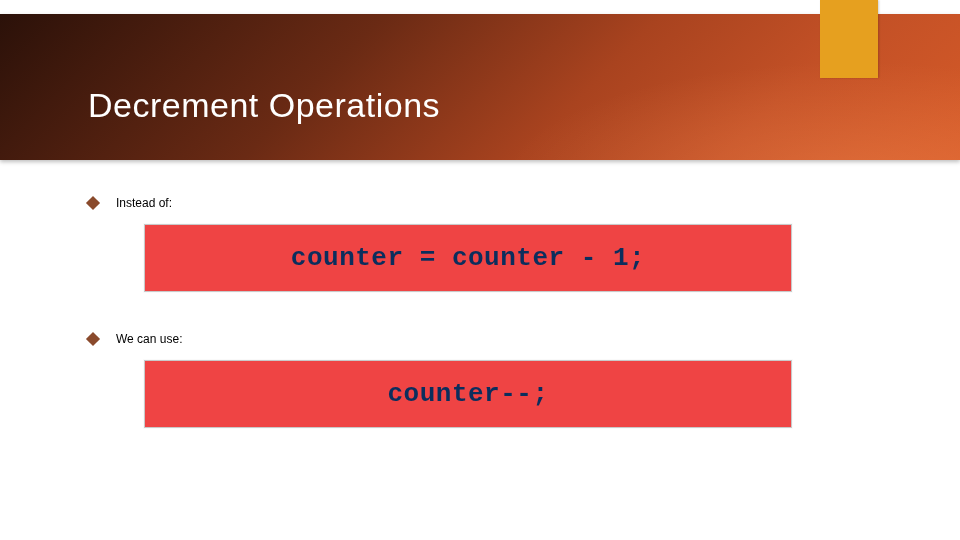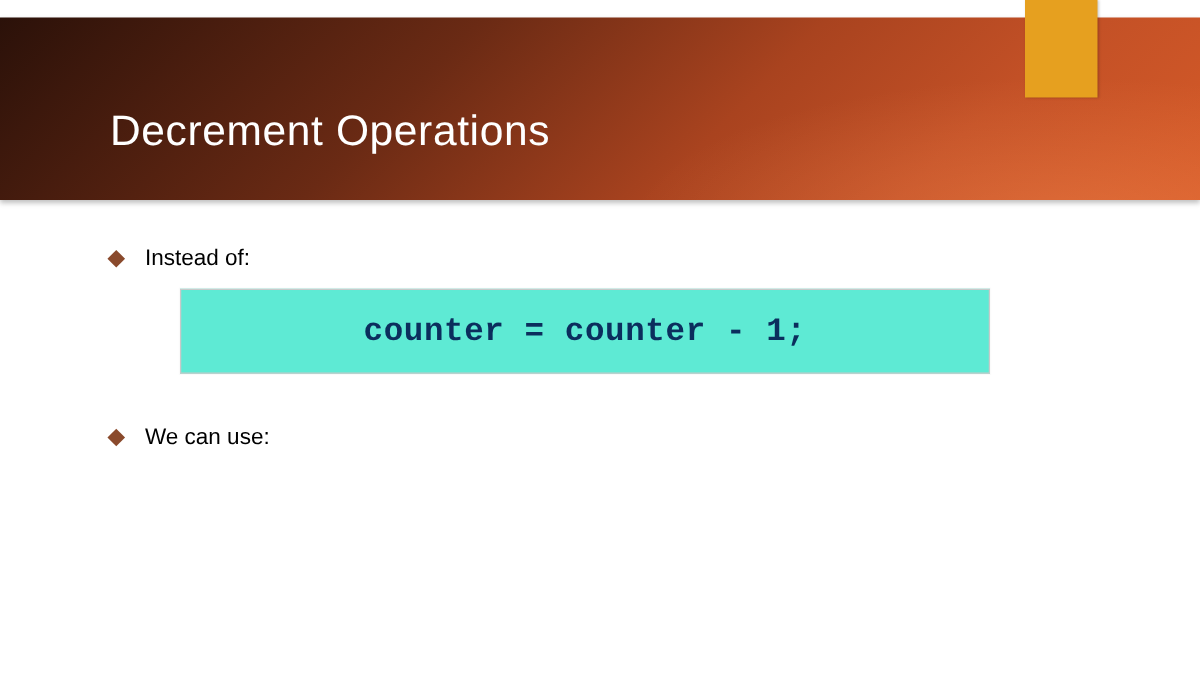--- a/index.html
+++ b/index.html
@@ -54,39 +54,39 @@
   }
   .content {
     position: absolute;
     top: 196px;
     left: 88px;
     right: 88px;
   }
   .bullet-row {
     display: flex;
     align-items: center;
-    font-size: 18px;
+    font-size: 12px;
     color: #000000;
     margin-bottom: 14px;
   }
   .bullet-row.second { margin-top: 40px; align-items: center; }
   .diamond {
     display: inline-block;
     width: 10px;
     height: 10px;
     background: #8a4a2c;
     transform: rotate(45deg);
     margin-right: 18px;
     flex: 0 0 auto;
   }
   .code-box {
     margin-left: 56px;
     margin-right: 80px;
     border: 1px solid #c9c9c9;
-    background: #5eead4;
+    background: #ef4444;
     padding: 18px 22px;
     text-align: center;
     box-shadow: 0 0 0 1px rgba(0,0,0,0.02);
   }
   .code-text {
     font-family: "Courier New", Courier, monospace;
     font-weight: bold;
     color: #0b2e5d;
     font-size: 26px;
     letter-spacing: 0.5px;
@@ -110,15 +110,18 @@
       <span>Instead of:</span>
     </div>
     <div class="code-box">
       <span class="code-text">counter = counter - 1;</span>
     </div>
 
     <div class="bullet-row second">
       <span class="diamond"></span>
       <span>We can use:</span>
     </div>
+    <div class="code-box">
+      <span class="code-text">counter--;</span>
+    </div>
 
   </div>
 </div>
 
 </body></html>

